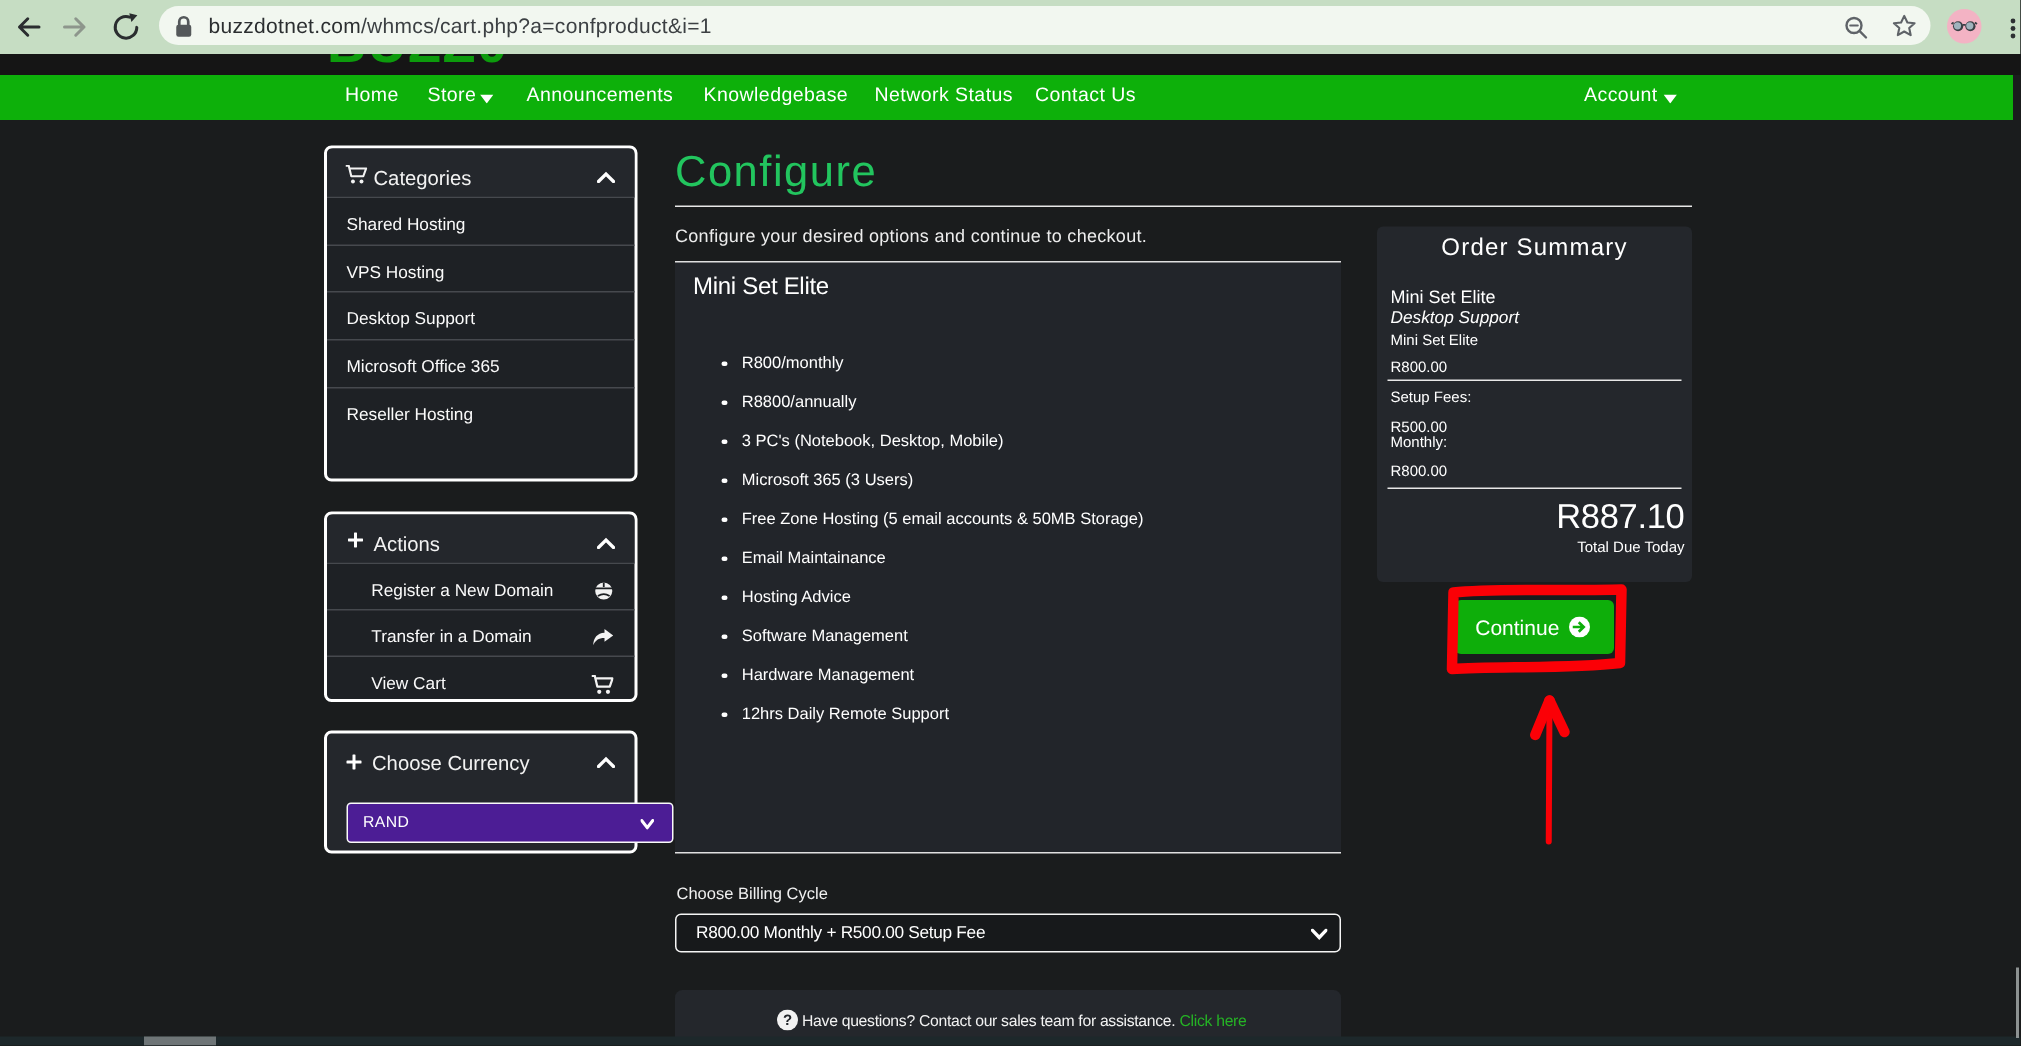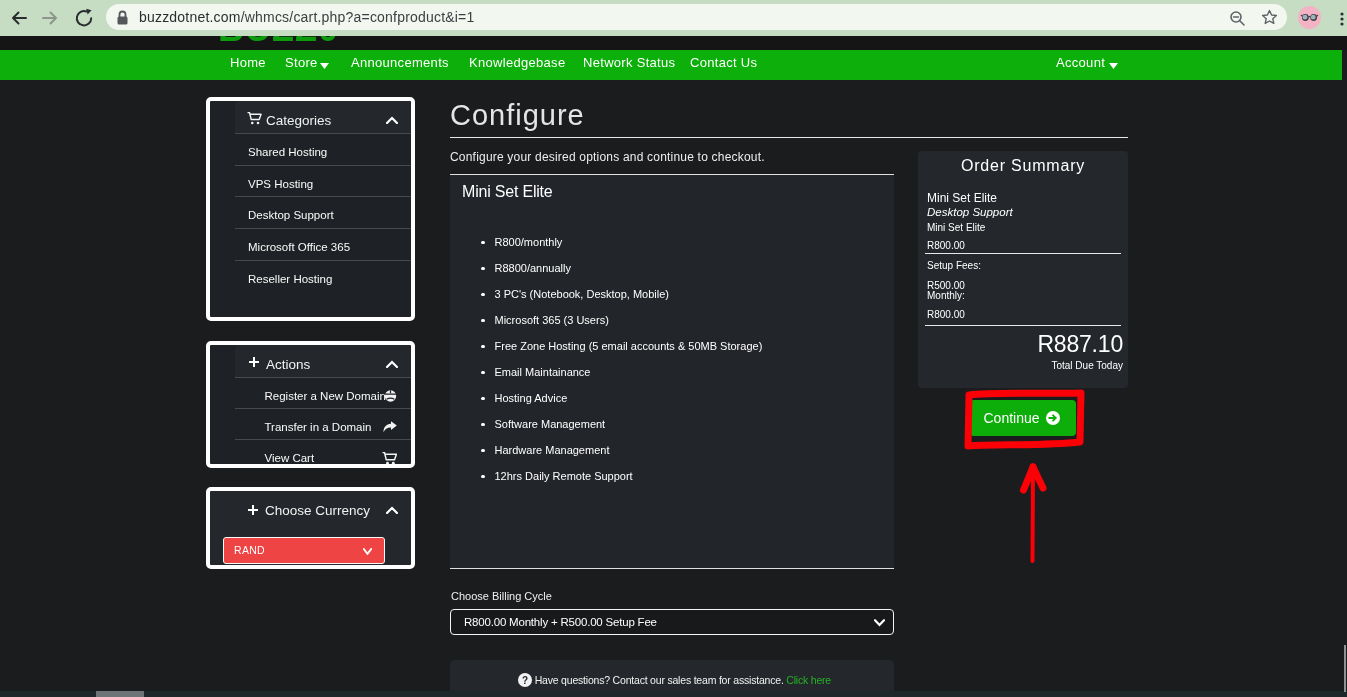--- a/index.html
+++ b/index.html
@@ -16,34 +16,34 @@
   
   #strip { left:0; top:36px; width:1347px; height:14px; background:#151515; overflow:hidden; }
   #logo { position:absolute; left:218px; top:-28px; font-size:36px; font-weight:bold;
           color:#0c9b0c; letter-spacing:1px; font-family:"Liberation Sans",sans-serif; }
 
   
   #nav { left:0; top:50px; width:1342px; height:30px; background:#0db00a; }
   .navitem { position:absolute; top:6px; color:#fff; font-size:13px; line-height:14px; letter-spacing:0.3px; white-space:nowrap; }
 
   
-  .panel { position:absolute; left:206px; width:209px; background:#1e2125;
-           border:4px solid #ffffff; border-radius:5px;padding-left:25px; }
+  .panel { position:absolute; left:216px; width:209px; background:#1e2125;
+           border:2px solid #ffffff; border-radius:5px; }
   .phead { height:33px; background:#24272c; border-bottom:1px solid #46494e;
            border-radius:4px 4px 0 0; position:relative; color:#f2f2f2; font-size:13.5px; }
   .phead .ptitle { position:absolute; left:31px; top:12px; line-height:15px; }
   .chev { position:absolute; right:13px; top:14.5px; width:12px; height:8px; }
   .sitem { height:31.7px; position:relative; border-bottom:1px solid #46494e;
            color:#fafafa; font-size:11.5px; }
   .sitem:last-child { border-bottom:none;text-align:center; }
   .sitem span { position:absolute; left:13px; top:12px; line-height:12px; }
   .sitem svg.ric { position:absolute; right:14px; top:12px; }
 
   
-  #h1 { left:450px; top:99px; font-size:29px; font-weight:400; letter-spacing:1px; color:#e5e5e5; }
+  #h1 { left:450px; top:99px; font-size:29px; font-weight:400; letter-spacing:1px; color:#22c55e; }
   #hr1 { left:450px; top:137px; width:678px; height:1px; background:#e8e8e8; }
   #desc { left:450px; top:151px; font-size:12px; color:#ededed; letter-spacing:0.2px; line-height:13px; }
   #prodpanel { left:450px; top:174px; width:444px; height:395px; background:#22252a;
                border-top:1px solid #e0e0e0; border-bottom:1px solid #e0e0e0; }
   #prodtitle { left:462px; top:182.5px; font-size:16px; font-weight:400; color:#fff; letter-spacing:-0.2px; }
   #bullets { left:481px; top:236px; font-size:11px; font-weight:400; color:#fff; }
   #bullets li { list-style:none; position:relative; padding-left:13.5px; margin-bottom:13.5px; line-height:12.5px; letter-spacing:0px; }
   #bullets li:before { content:""; position:absolute; left:0px; top:4.5px; width:3.6px; height:3.6px; border-radius:50%; background:#fff; }
 
   #bclabel { left:451px; top:590px; font-size:11px; font-weight:400; color:#f0f0f0; line-height:12px; }
@@ -203,21 +203,21 @@
   <div class="panel" style="top:487px;height:82px;background:#24272c">
     <div class="phead" style="border-bottom:none;background:none">
       <svg class="abs" style="left:12.5px;top:14px" width="10" height="10" viewBox="0 0 10 10">
         <path d="M5 0.5v9M0.5 5h9" stroke="#fff" stroke-width="2" stroke-linecap="round"></path>
       </svg>
       <span class="ptitle" style="top:12px;left:30px">Choose Currency</span>
       <svg class="chev" viewBox="0 0 12 8">
           <path d="M1 7 6 2l5 5" stroke="#fff" stroke-width="2.2" fill="none" stroke-linecap="round"></path>
         </svg>
     </div>
-    <div class="abs" style="left:13px;top:46px;width:162px;height:27px;border:1px solid #fafafa;border-radius:3px;background:#ef4444">
+    <div class="abs" style="left:13px;top:46px;width:218px;height:27px;border:1px solid #fafafa;border-radius:3px;background:#4c1d95">
       <span class="abs" style="left:10px;top:6px;font-size:10.5px;font-weight:400;color:#fff;letter-spacing:0.3px">RAND</span>
       <svg class="abs" style="right:12px;top:10px" width="9" height="7" viewBox="0 0 9 7">
           <path d="M0.8 1 4.5 5.8 8.2 1" stroke="#fff" stroke-width="2" fill="none" stroke-linecap="round"></path>
         </svg>
     </div>
   </div>
 
   <div id="h1" class="abs">Configure</div>
   <div id="hr1" class="abs"></div>
   <div id="desc" class="abs">Configure your desired options and continue to checkout.</div>

